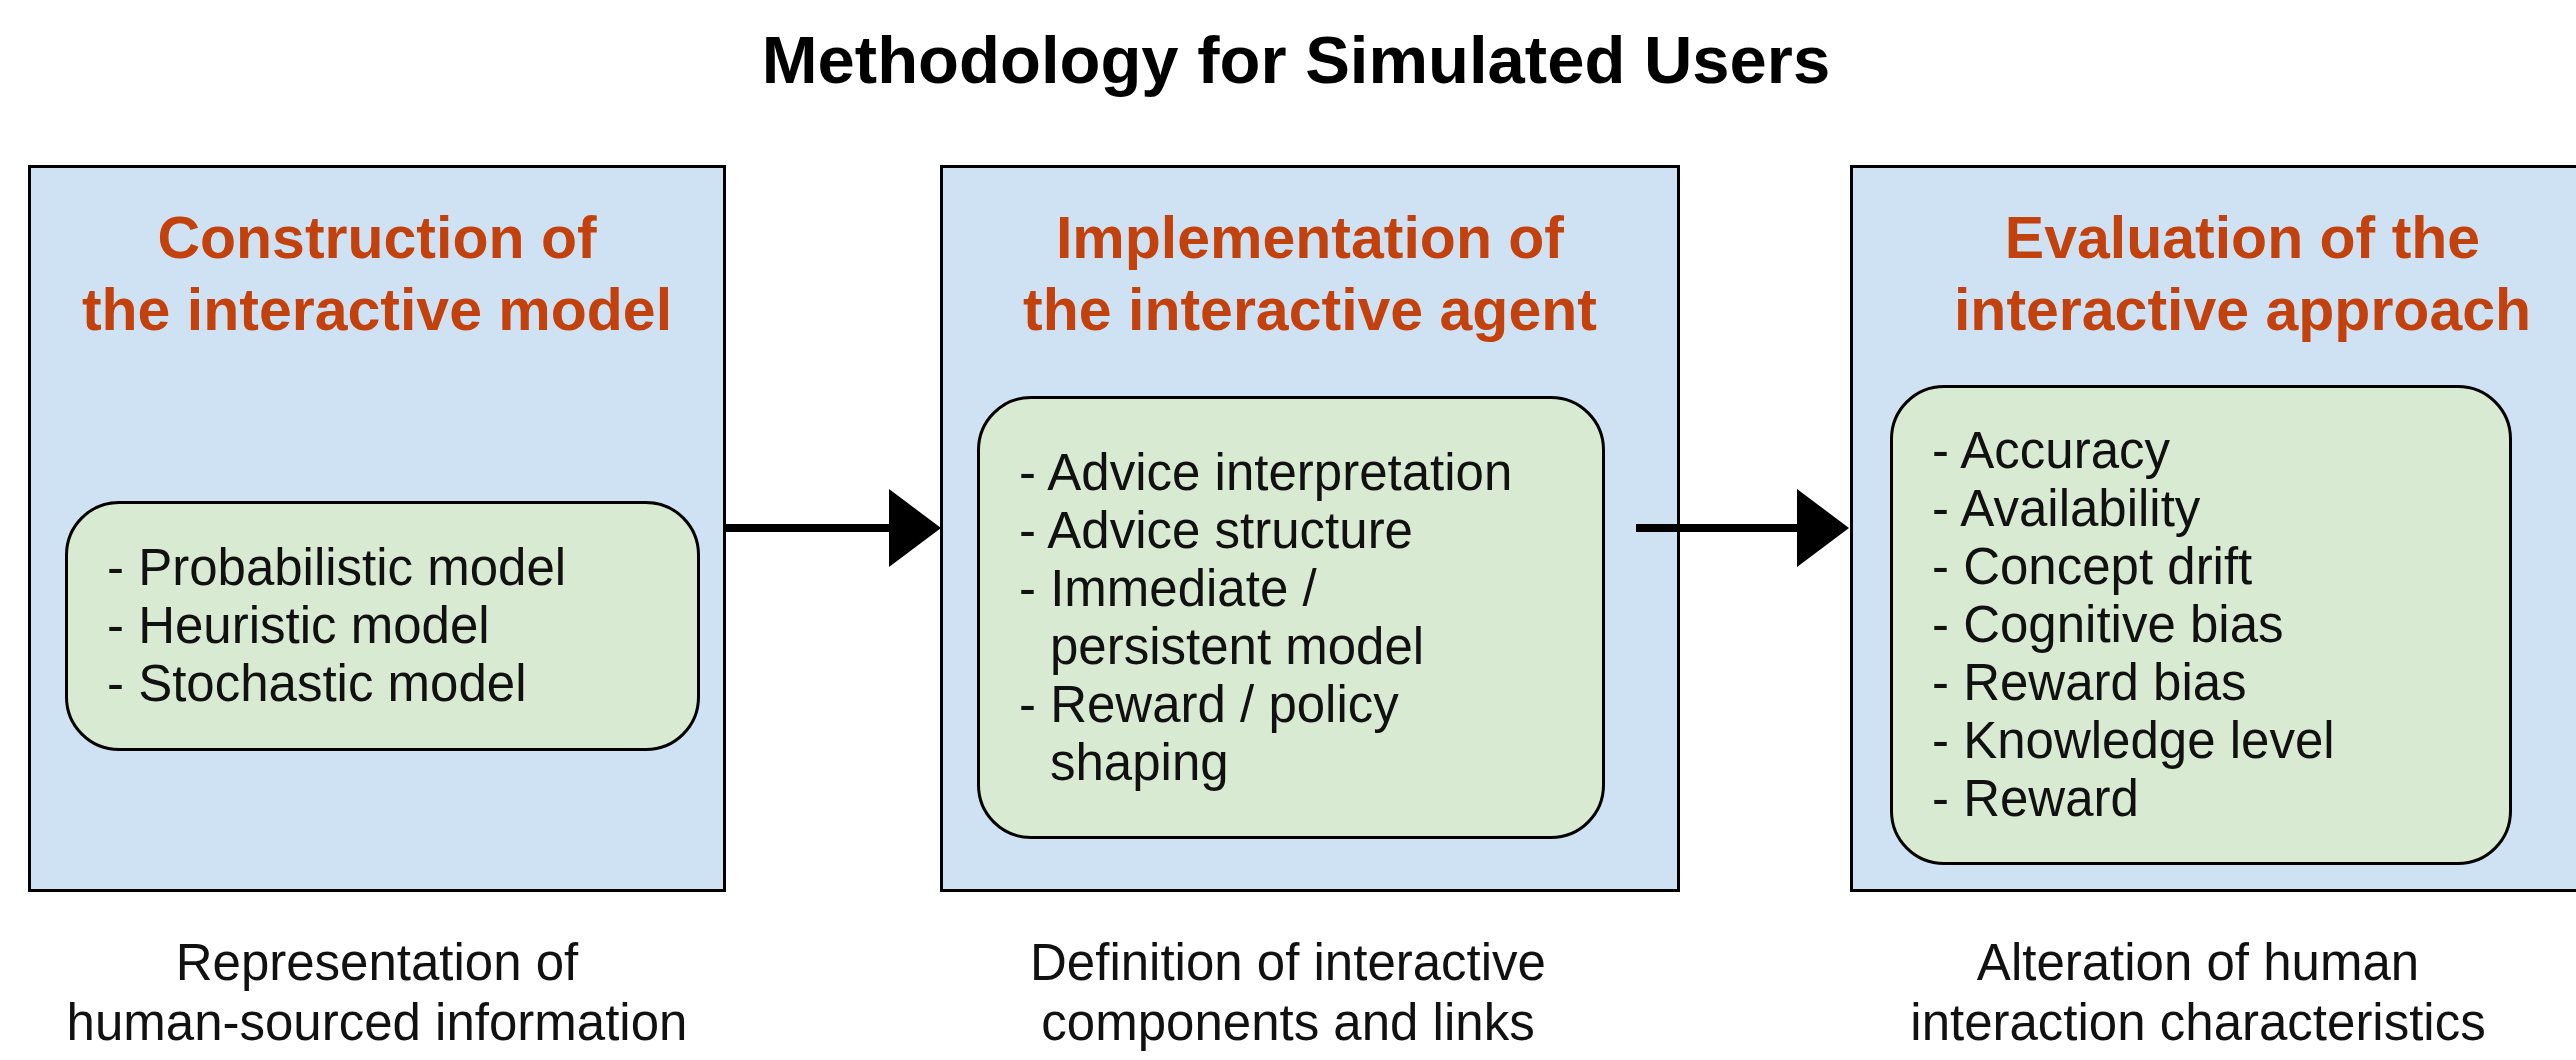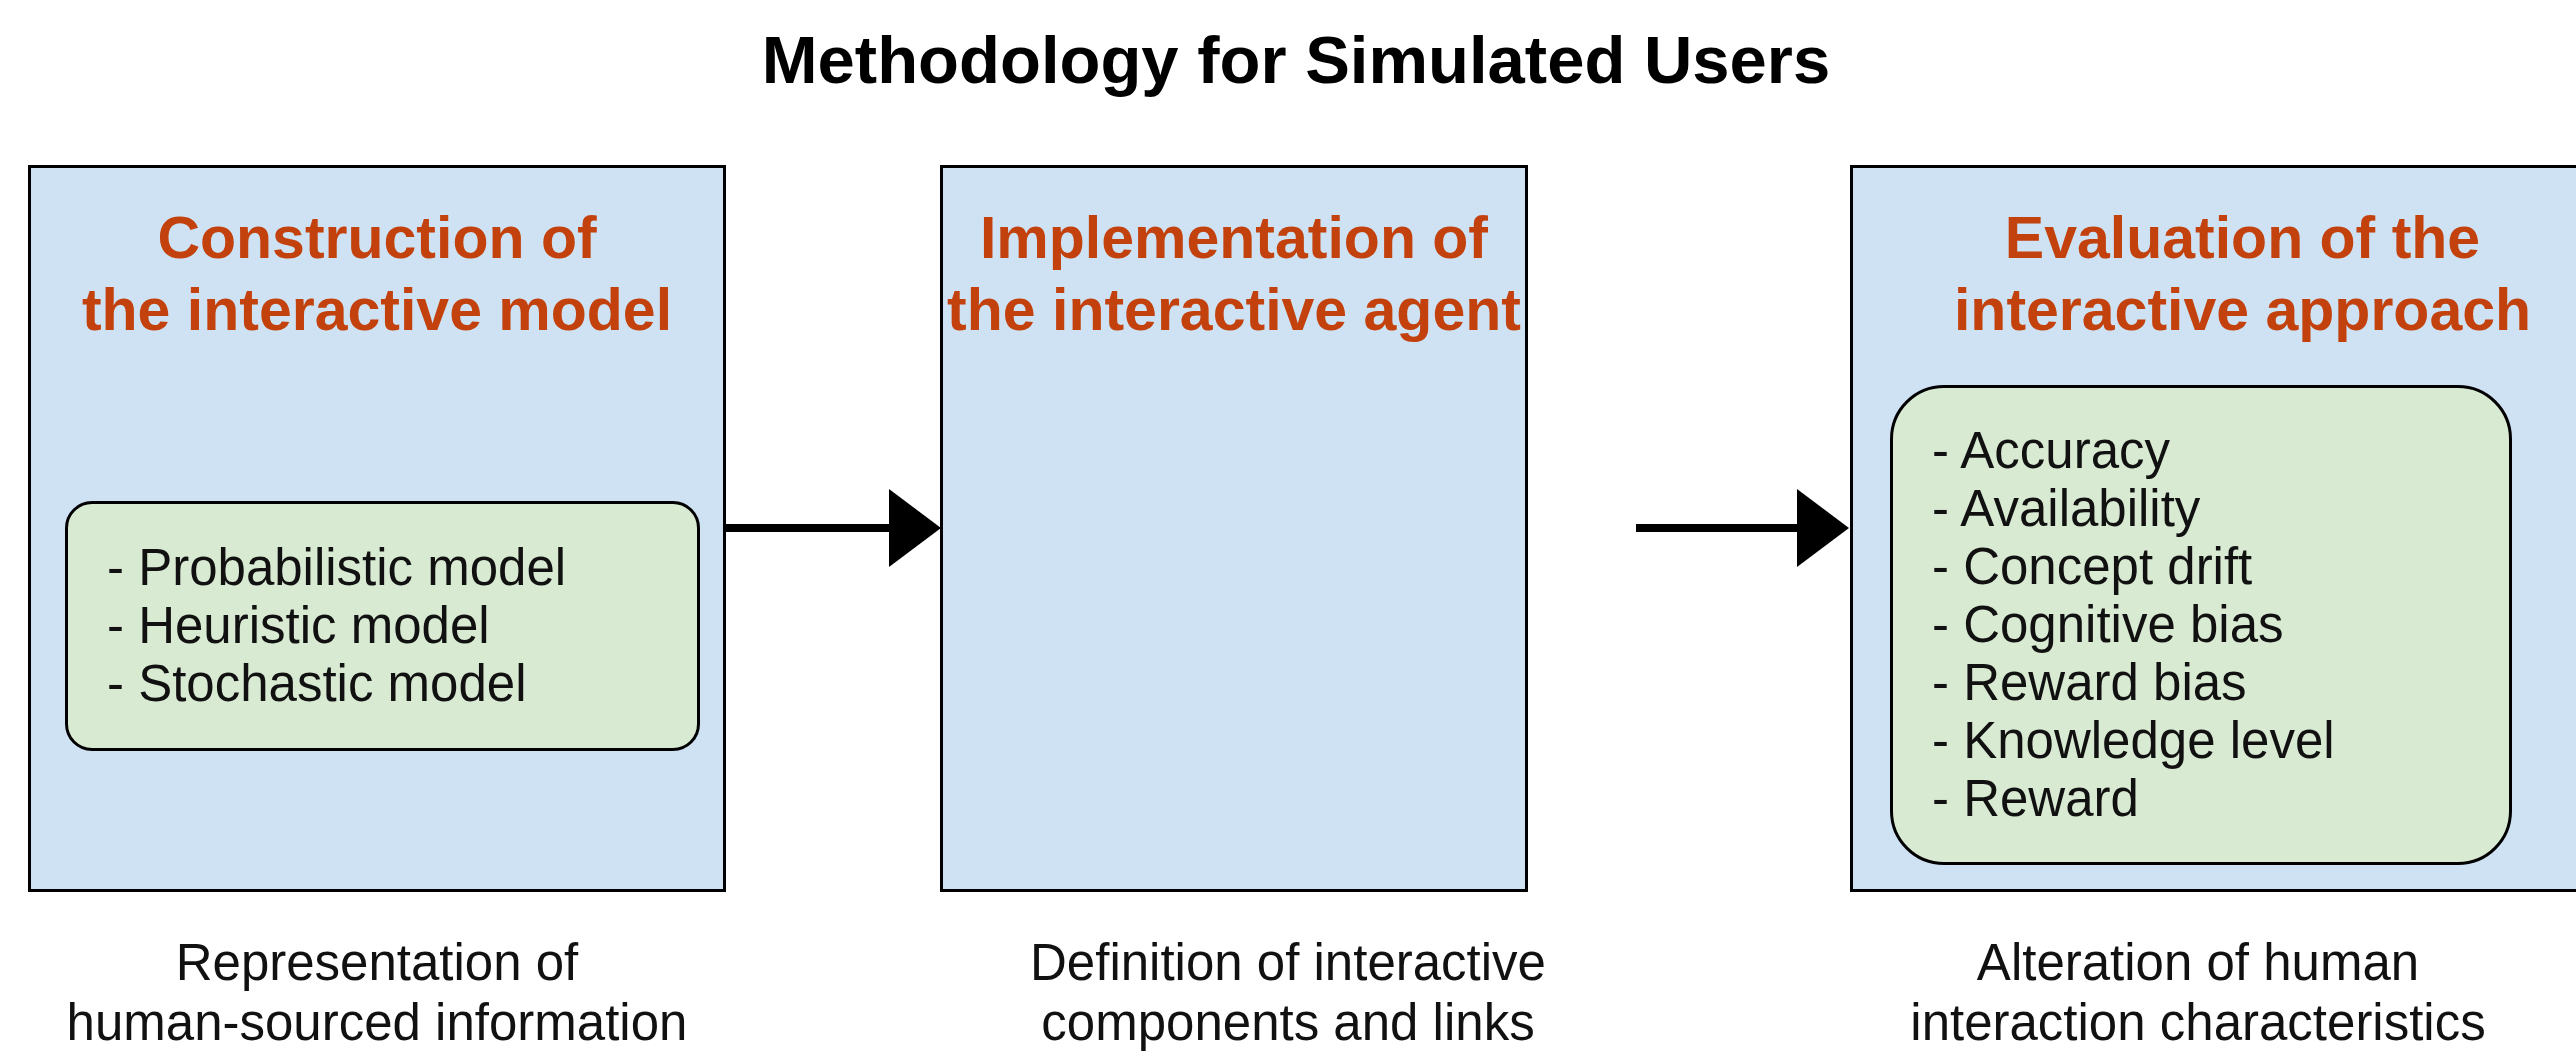--- a/index.html
+++ b/index.html
@@ -18,37 +18,37 @@
     white-space: pre-line; color: #000;
   }
 
   .box {
     position: absolute; top: 165px; height: 727px;
     background: var(--box-fill, #cfe2f3);
     border: 3.1px solid var(--border, #000);
     box-sizing: border-box;
   }
   .col1 { left: 28px;   width: 698px; }
-  .col2 { left: 940px; width: 588px; }
+  .col2 { left: 940px; width: 740px; }
   .col3 { left: 1850px; width: 785px; }
 
   .box-header {
     margin: 34px 0 0 0;
     font-size: 59px; font-weight: bold; line-height: 72px;
     text-align: center; white-space: pre-line; color: #c2410c;
   }
 
   .panel {
     position: absolute;
     background: var(--panel-fill, #d9ead3);
     border: 3.1px solid var(--border, #000);
     border-radius: 54px;
     box-sizing: border-box;
   }
-  .col1 .panel { left: 34px; top: 333px; width: 635px; height: 250px; border-radius: 27px; }
+  .col1 .panel { left: 34px; top: 333px; width: 635px; height: 250px; }
   .col2 .panel { left: 34px; top: 228px; width: 628px; height: 443px; }
   .col3 .panel { left: 37px; top: 197px; width: 622px; height: 480px; margin-top: 20px; }
 
   .panel-list {
     margin: 0; list-style: none;
     height: 100%; box-sizing: border-box;
     padding: 0 23px 0 39px;
     display: flex; flex-direction: column; justify-content: center;
     font-size: 51px; line-height: 58px; color: #111;
   }
@@ -102,20 +102,30 @@
   </section>
 
   <div class="arrow arrow-1">
     <div class="arrow-shaft"></div>
     <div class="arrow-head"></div>
   </div>
 
   <section class="box col2">
     <h2 class="box-header">Implementation of
 the interactive agent</h2>
+    <div class="panel">
+      <ul class="panel-list">
+          <li class="panel-item">- Advice interpretation</li>
+          <li class="panel-item">- Advice structure</li>
+          <li class="panel-item">- Immediate /
+persistent model</li>
+          <li class="panel-item">- Reward / policy
+shaping</li>
+        </ul>
+    </div>
   </section>
 
   <div class="arrow arrow-2">
     <div class="arrow-shaft"></div>
     <div class="arrow-head"></div>
   </div>
 
   <section class="box col3">
     <h2 class="box-header">Evaluation of the
 interactive approach</h2>

